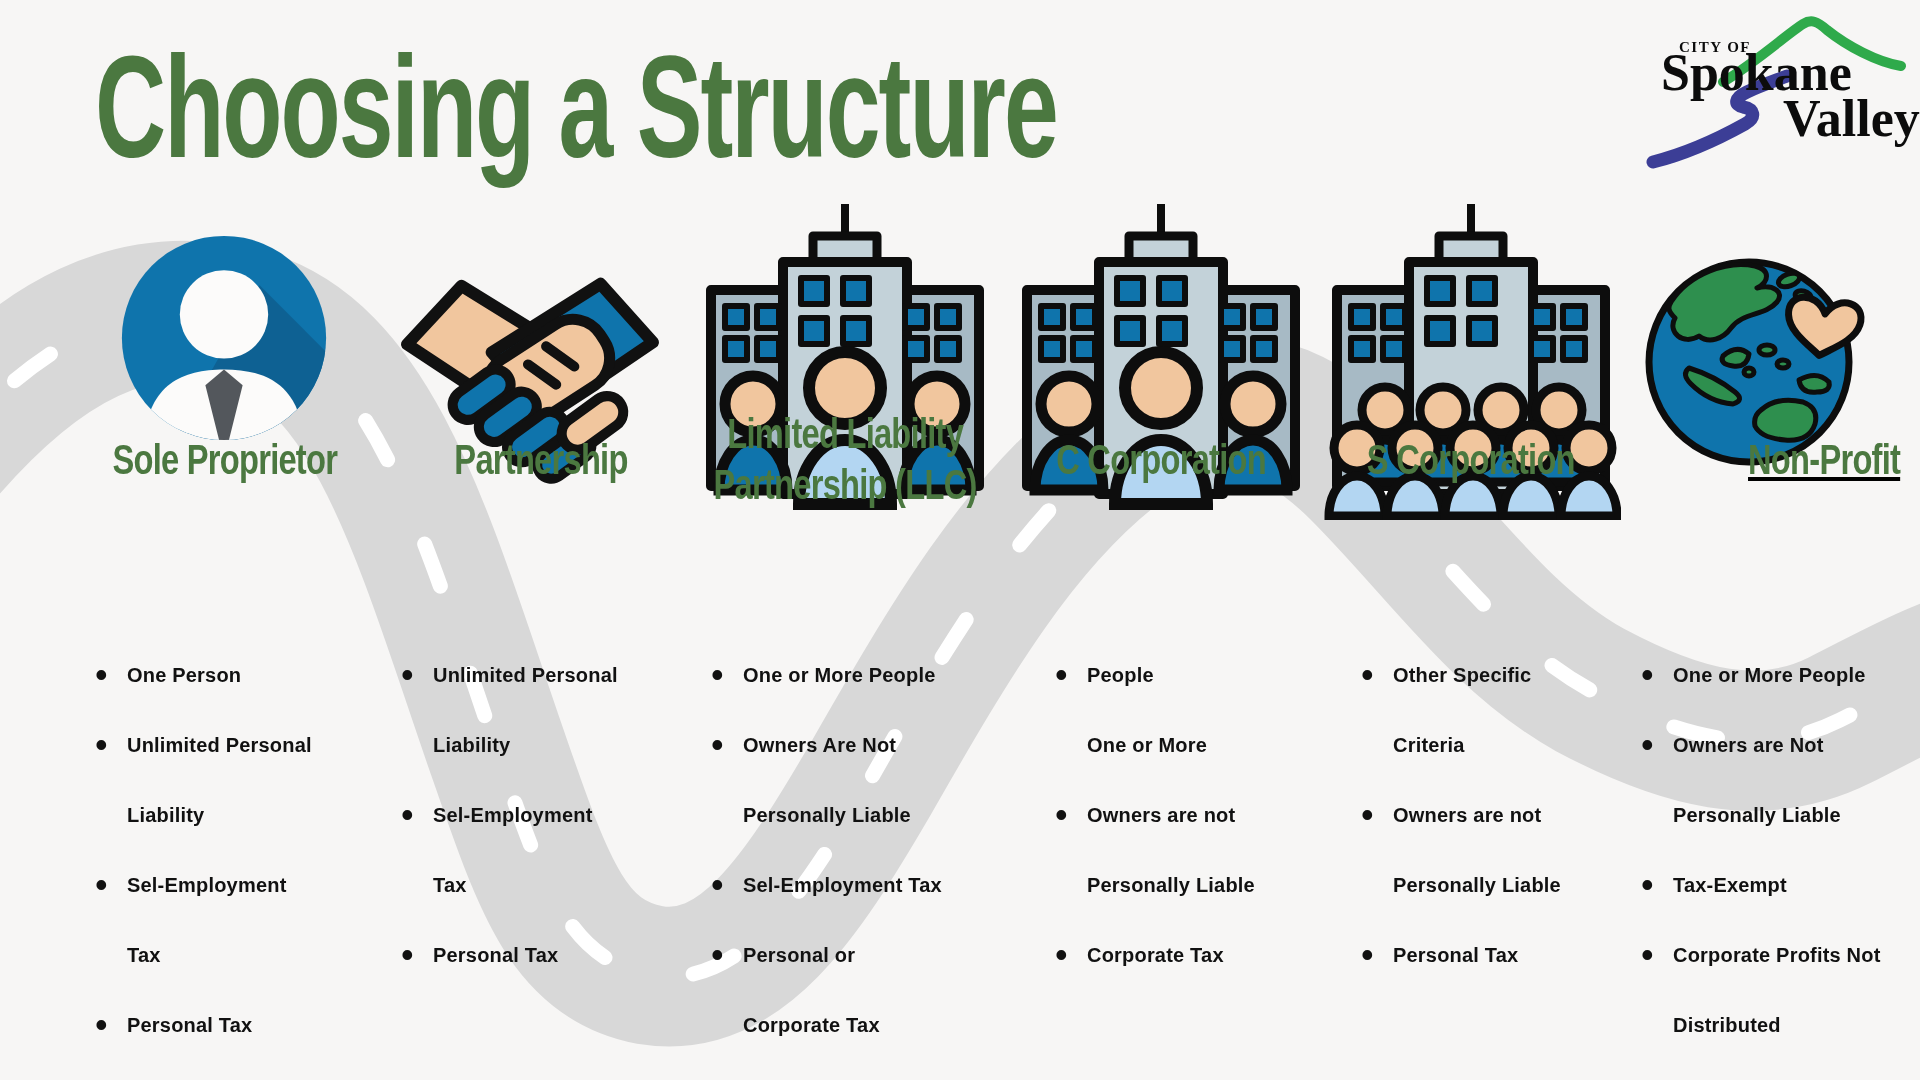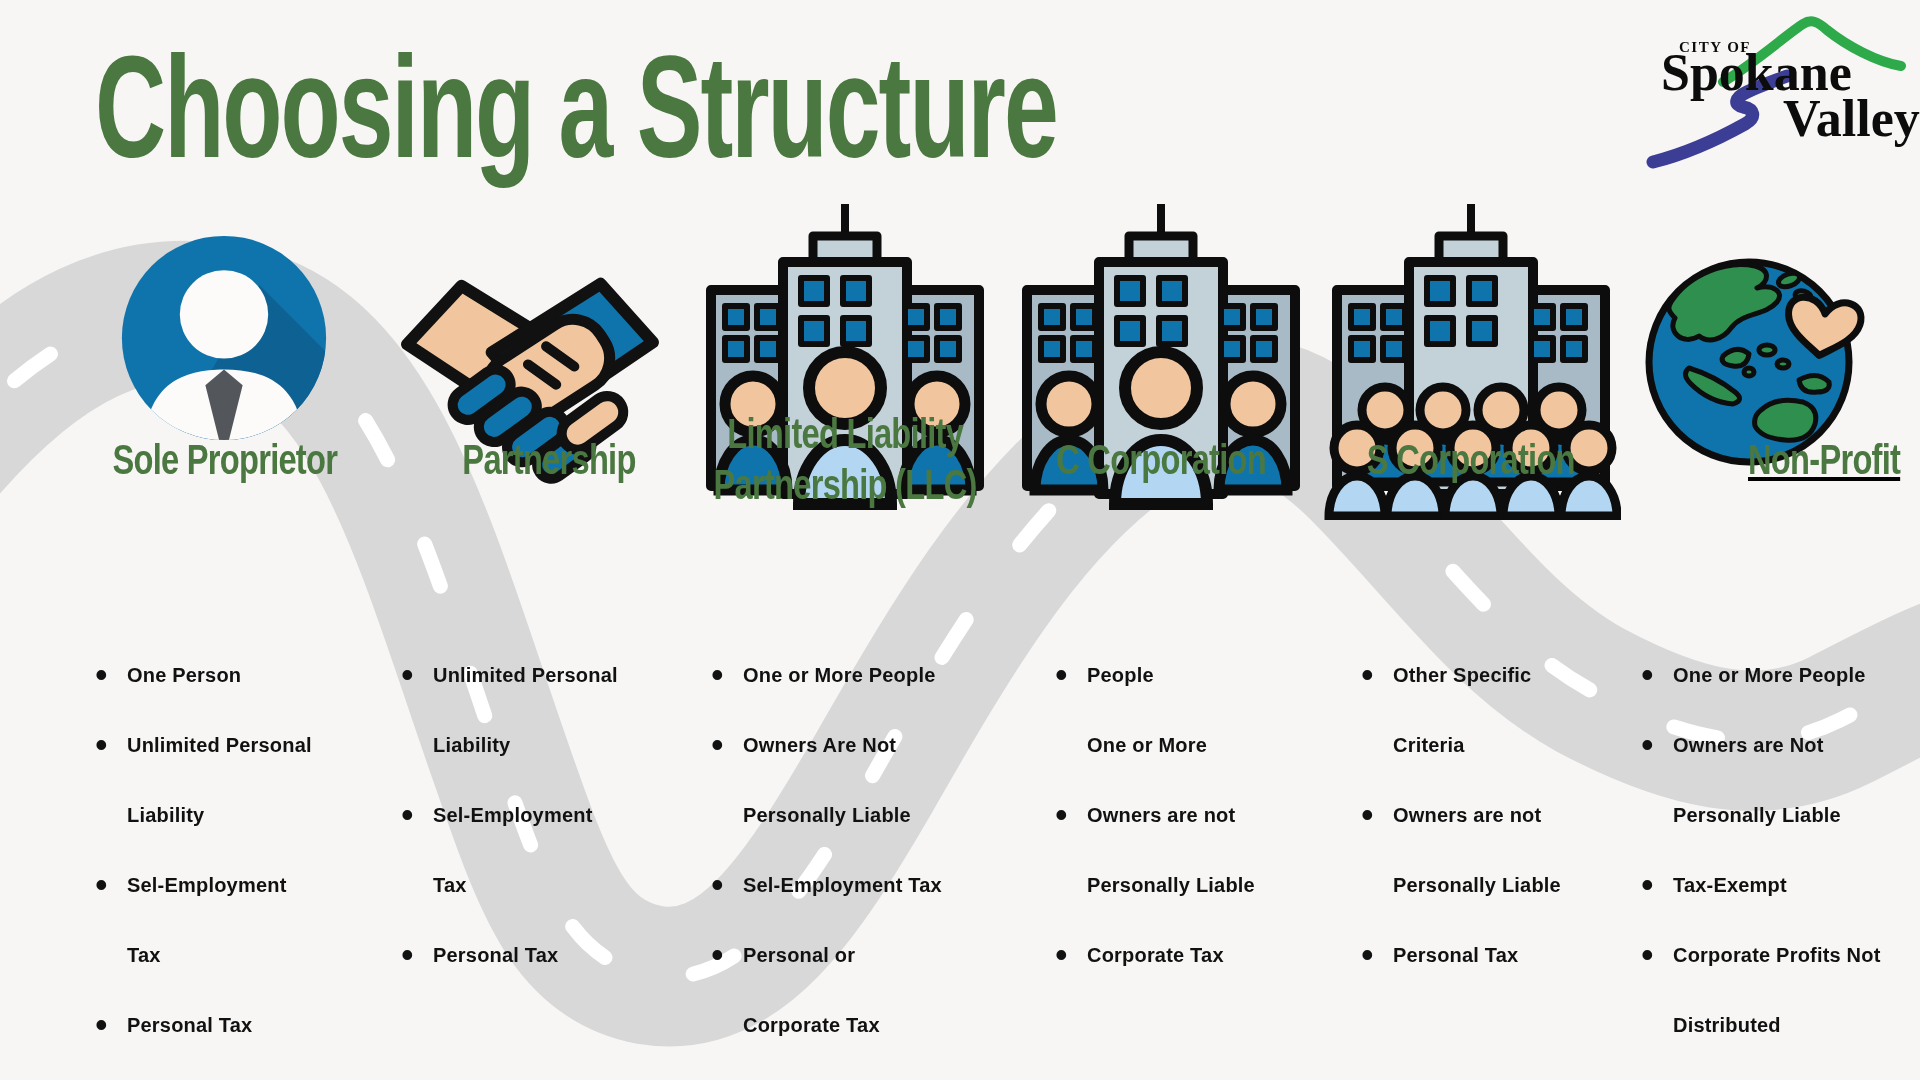--- a/index.html
+++ b/index.html
@@ -187,21 +187,21 @@
           <g transform="translate(168,200) rotate(-36)">
               <rect x="-30" y="-14" width="60" height="28" rx="14" fill="#0f74ac"></rect>
             </g>
           <g transform="translate(196,168) rotate(-36)">
               <rect x="-34" y="-16" width="68" height="32" rx="16" fill="#f1c69e"></rect>
             </g>
         </g>
       </g>
     </svg>
   </div>
-  <div class="col-heading" style="left:346px;">
+  <div class="col-heading" style="left:338px;">
     <div class="hline">Partnership</div>
   </div>
   <ul class="bullets" style="left:358px;">
     <li>
       <div class="bline">Unlimited Personal</div>
       <div class="bline">Liability</div>
     </li>
     <li>
       <div class="bline">Sel-Employment</div>
       <div class="bline">Tax</div>

